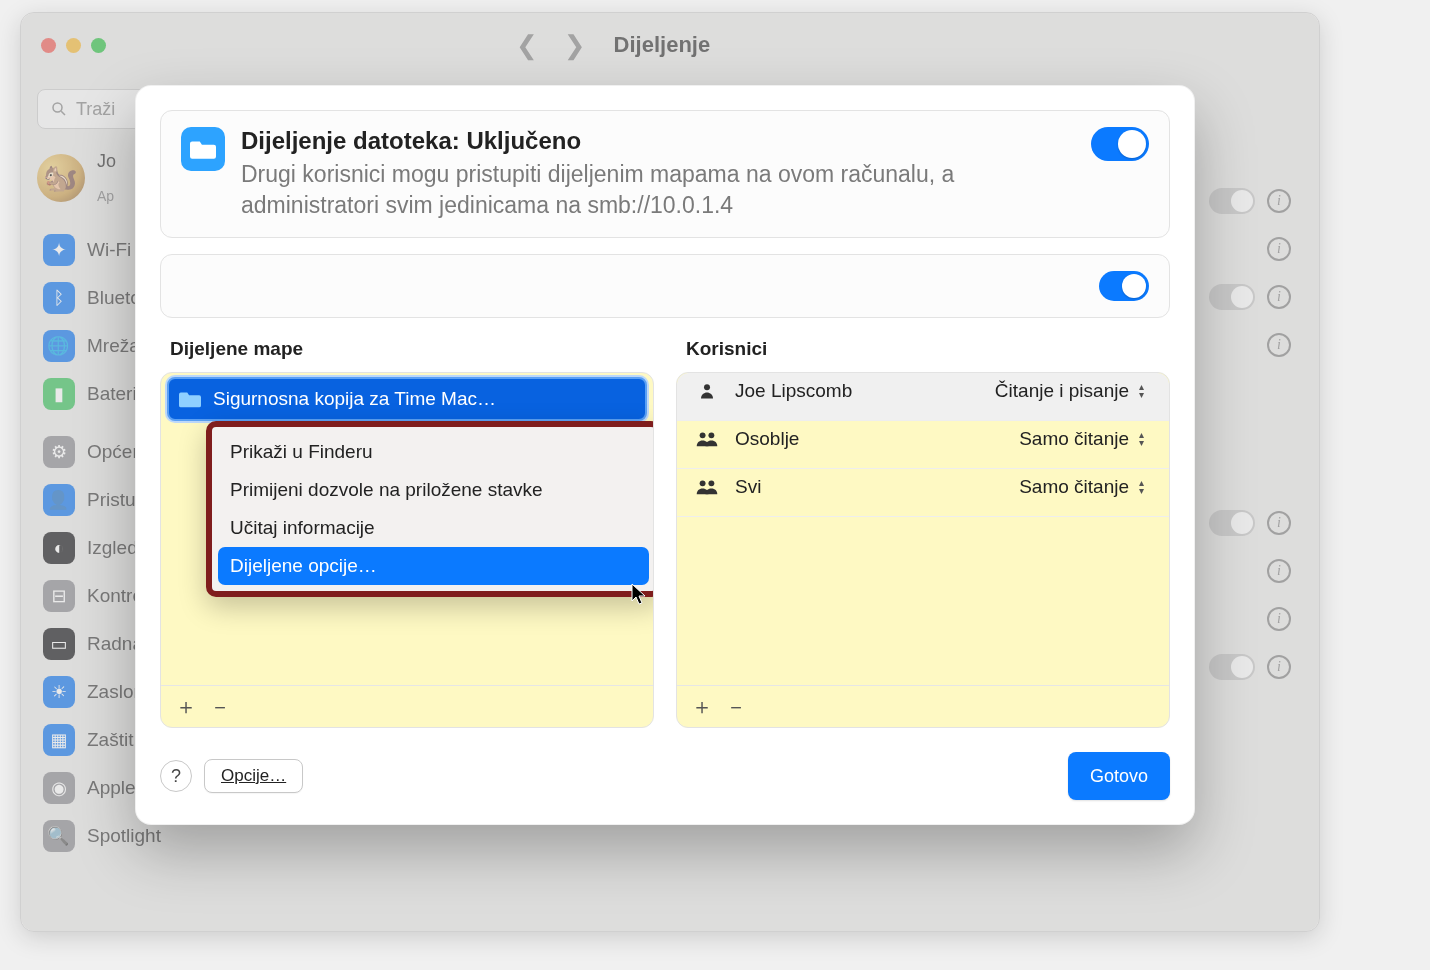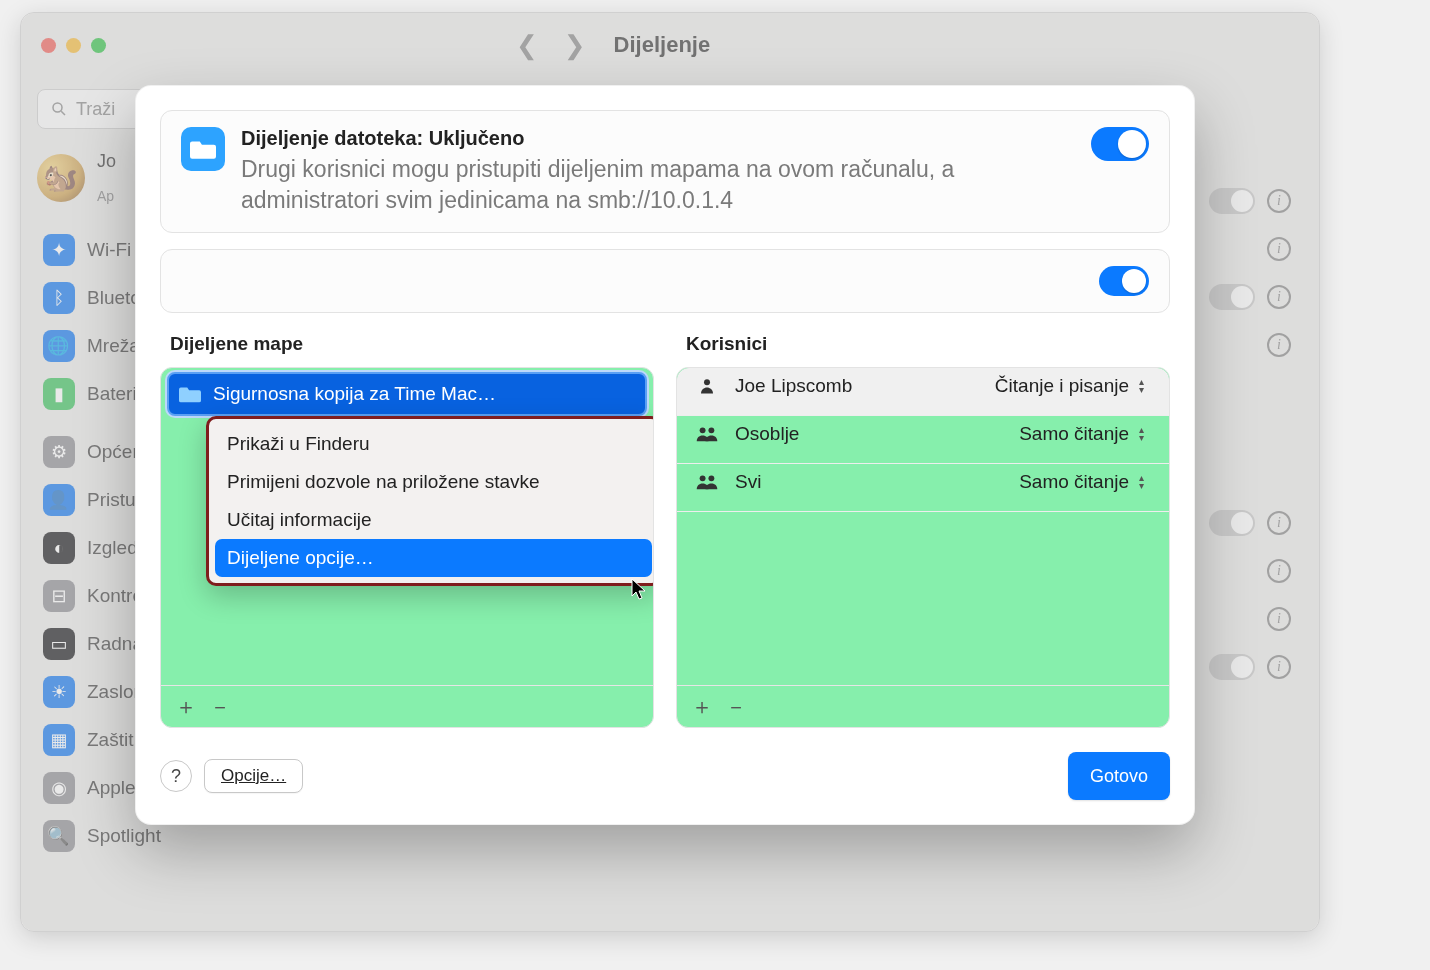--- a/index.html
+++ b/index.html
@@ -37,49 +37,49 @@
   .toggle-off { width: 46px; height: 26px; border-radius: 13px; background: #c8c8c8; position: relative; }
   .toggle-off::after { content: ""; position: absolute; right: 2px; top: 2px; width: 22px; height: 22px; border-radius: 50%; background: #fff; }
 
   
   .sheet { position: absolute; left: 135px; top: 85px; width: 1060px; height: 740px; background: #fff; border-radius: 16px; box-shadow: 0 26px 60px rgba(0,0,0,0.28); border: 1px solid rgba(0,0,0,0.06); padding: 24px; display: flex; flex-direction: column; gap: 16px; }
 
   .card { border: 1px solid #e3e3e3; border-radius: 12px; background: #fcfcfc; padding: 16px 20px; }
   .card-header { display: flex; align-items: flex-start; gap: 16px; }
   .folder-icon { width: 44px; height: 44px; border-radius: 10px; background: #2da3ff; display: flex; align-items: center; justify-content: center; }
   .folder-icon svg { width: 26px; height: 20px; }
-  .header-text h3 { font-size: 20px; font-weight: 600; color: #222; }
+  .header-text h3 { font-size: 24px; font-weight: 600; color: #222; }
   .header-text p { font-size: 23px; color: #7a7a7a; margin-top: 4px; max-width: 780px; line-height: 1.35; }
   .toggle-on { margin-left: auto; width: 58px; height: 34px; border-radius: 17px; background: #0b7aff; position: relative; flex-shrink: 0; }
   .toggle-on::after { content: ""; position: absolute; right: 3px; top: 3px; width: 28px; height: 28px; border-radius: 50%; background: #fff; box-shadow: 0 1px 2px rgba(0,0,0,0.2); }
   .toggle-on.small { width: 50px; height: 30px; }
   .toggle-on.small::after { width: 24px; height: 24px; }
 
   .fullaccess { display: flex; align-items: center; justify-content: space-between; }
   .fullaccess span { font-size: 19px; color: #222; }
 
   .twocol { display: flex; gap: 22px; flex: 1; min-height: 0; }
   .col { flex: 1; display: flex; flex-direction: column; }
   .col h4 { font-size: 19px; font-weight: 700; margin: 4px 0 12px 10px; color: #222; }
-  .listbox { flex: 1; border: 1px solid #e3e3e3; border-radius: 12px; background: #86efac; display: flex; flex-direction: column; overflow: hidden; position: relative; }
+  .listbox { flex: 1; border: 1px solid #e3e3e3; border-radius: 12px; background: #fef9c3; display: flex; flex-direction: column; overflow: hidden; position: relative; }
   .list-body { flex: 1; padding: 0; }
   .folder-row { display: flex; align-items: center; gap: 12px; height: 44px; margin: 4px 6px; padding: 0 10px; border-radius: 8px; background: #0862e0; color: #fff; font-size: 19px; border: 2px solid #5aa0f4; box-shadow: 0 0 0 2px #bcd8fb; }
   .folder-row .fldr { width: 22px; height: 18px; }
   .add-remove { height: 42px; border-top: 1px solid #e6e6e6; display: flex; align-items: center; padding: 0 10px; gap: 4px; }
   .pm-btn { width: 30px; height: 30px; display: flex; align-items: center; justify-content: center; color: #555; font-size: 22px; border-radius: 6px; }
 
   
   .user-item { display: flex; align-items: center; height: 48px; padding: 0 14px 12px 16px; font-size: 19px; color: #222; border-bottom: 1px solid #eee; }
   .user-item:first-child { border-radius: 12px 12px 0 0; background: #f0f0f0; }
   .user-item .uicon { width: 28px; display: flex; justify-content: center; color: #333; margin-right: 14px; }
   .user-item .perm { margin-left: auto; display: flex; align-items: center; gap: 10px; }
   .stepper { width: 16px; height: 20px; display: flex; flex-direction: column; justify-content: center; color: #555; font-size: 10px; line-height: 8px; }
 
   
-  .context-menu { position: absolute; left: 45px; top: 48px; width: 455px; background: #f3f1f0; border-radius: 10px; border: 3px solid #7f1d1d; box-shadow: 0 10px 28px rgba(0,0,0,0.22); padding: 6px; z-index: 5; }
+  .context-menu { position: absolute; left: 45px; top: 48px; width: 455px; background: #f3f1f0; border-radius: 10px; border: 6px solid #7f1d1d; box-shadow: 0 10px 28px rgba(0,0,0,0.22); padding: 6px; z-index: 5; }
   .cm-item { font-size: 19px; color: #222; padding: 8px 12px; border-radius: 7px; }
   .cm-item.sel { background: #0b7aff; color: #fff; }
 
   .cursor { position: absolute; left: 470px; top: 210px; width: 18px; height: 24px; z-index: 6; pointer-events: none; }
 
   .footer { display: flex; align-items: center; gap: 12px; padding-top: 8px; }
   .help-btn { width: 32px; height: 32px; border-radius: 50%; border: 1px solid #c8c8c8; background: #fff; font-size: 18px; color: #444; display: flex; align-items: center; justify-content: center; }
   .opt-btn { height: 34px; padding: 0 16px; border-radius: 8px; border: 1px solid #c8c8c8; background: #fff; font-size: 17px; color: #222; box-shadow: 0 1px 1px rgba(0,0,0,0.04); text-decoration: underline; }
   .done-btn { margin-left: auto; height: 48px; padding: 0 22px; border-radius: 8px; background: #0b7aff; color: #fff; font-size: 18px; font-weight: 500; border: none; box-shadow: 0 1px 2px rgba(0,0,0,0.12); }
 </style>

